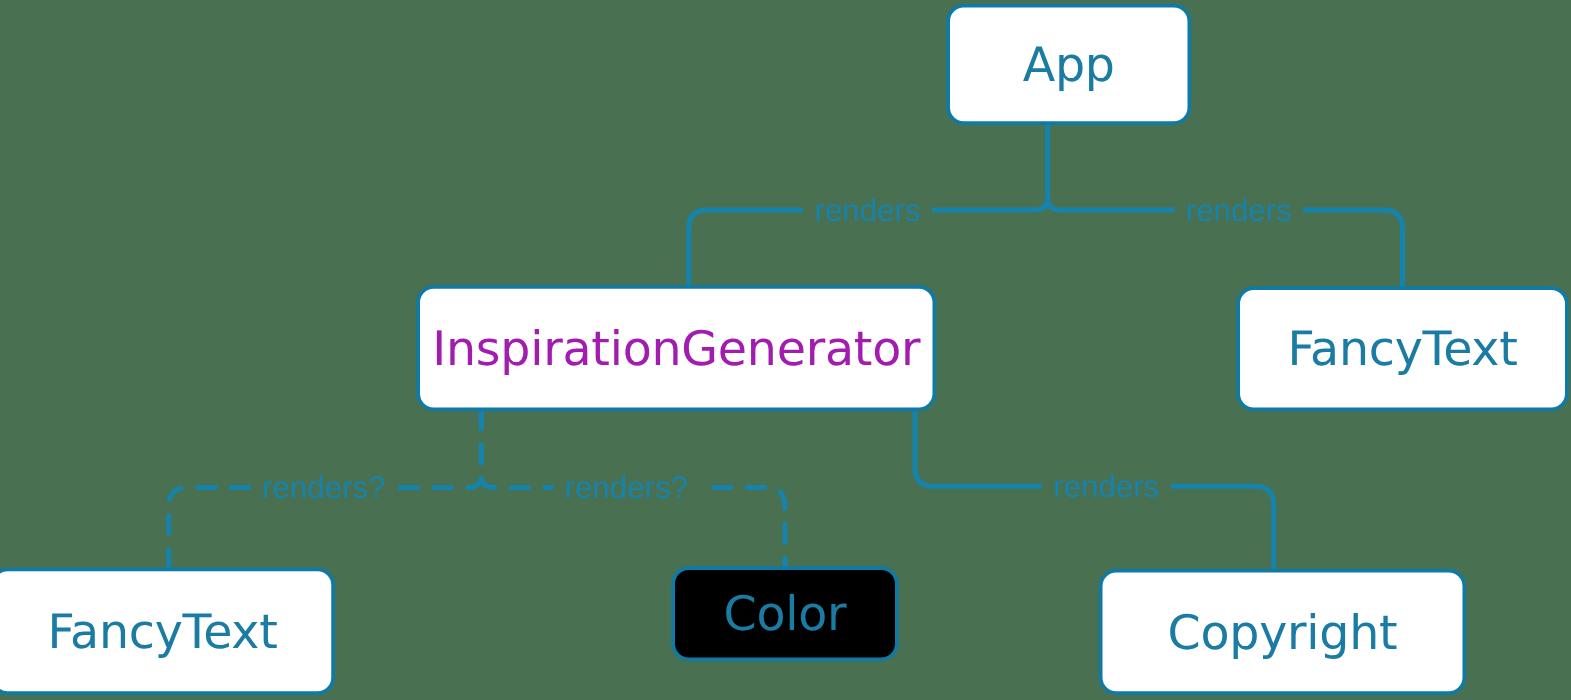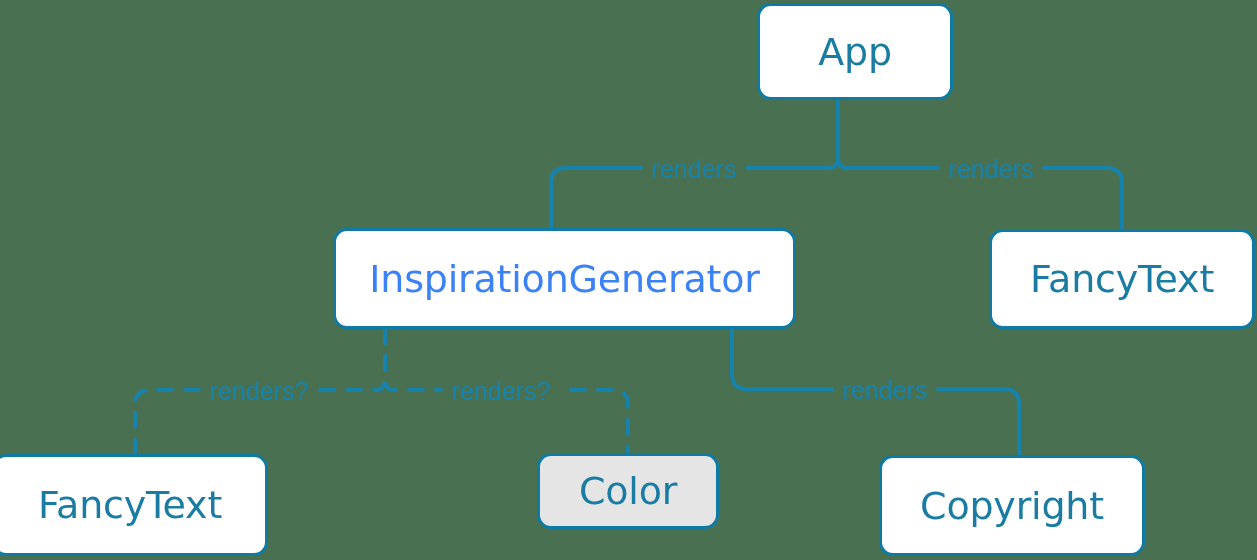--- a/index.html
+++ b/index.html
@@ -69,28 +69,28 @@
     </svg>
 
 <div class="edge-label" style="left: 694px; top: 169px; font-size: 25px; background: rgb(74, 112, 82); padding: 0px 9px; color: rgb(22, 131, 173);">renders</div>
     <div class="edge-label" style="left: 991px; top: 169px; font-size: 25px; background: rgb(74, 112, 82); padding: 0px 9px; color: rgb(22, 131, 173);">renders</div>
     <div class="edge-label" style="left: 259px; top: 391px; font-size: 25px; background: rgb(74, 112, 82); padding: 0px 9px; color: rgb(22, 131, 173);">renders?</div>
     <div class="edge-label" style="left: 501px; top: 391px; font-size: 25px; background: rgb(74, 112, 82); padding: 0px 9px; color: rgb(22, 131, 173);">renders?</div>
     <div class="edge-label" style="left: 885px; top: 390px; font-size: 25px; background: rgb(74, 112, 82); padding: 0px 9px; color: rgb(22, 131, 173);">renders</div>
     <div class="node" style="left: 757px; top: 3px; width: 196px; height: 97px; background: rgb(255, 255, 255); border-color: rgb(15, 123, 164); color: rgb(26, 124, 163); font-size: 38px;">
       <span class="node-label">App</span>
     </div>
-    <div class="node" style="left: 333px; top: 228px; width: 463px; height: 101px; background: rgb(255, 255, 255); border-color: rgb(15, 123, 164); color: #3b82f6; font-size: 38px;">
+    <div class="node" style="left: 333px; top: 228px; width: 416px; height: 101px; background: rgb(255, 255, 255); border-color: rgb(15, 123, 164); color: #a21caf; font-size: 38px;">
       <span class="node-label">InspirationGenerator</span>
     </div>
     <div class="node" style="left: 989px; top: 229px; width: 266px; height: 100px; background: rgb(255, 255, 255); border-color: rgb(15, 123, 164); color: rgb(26, 124, 163); font-size: 38px;">
       <span class="node-label">FancyText</span>
     </div>
     <div class="node" style="left: -8px; top: 454px; width: 276px; height: 102px; background: rgb(255, 255, 255); border-color: rgb(15, 123, 164); color: rgb(26, 124, 163); font-size: 38px;">
       <span class="node-label">FancyText</span>
     </div>
-    <div class="node" style="left: 537px; top: 453px; width: 182px; height: 76px; background: #e5e5e5; border-color: rgb(15, 123, 164); color: rgb(26, 124, 163); font-size: 38px;">
+    <div class="node" style="left: 537px; top: 453px; width: 182px; height: 76px; background: #000000; border-color: rgb(15, 123, 164); color: rgb(26, 124, 163); font-size: 38px;">
       <span class="node-label">Color</span>
     </div>
-    <div class="node" style="left: 879px; top: 455px; width: 266px; height: 101px; background: rgb(255, 255, 255); border-color: rgb(15, 123, 164); color: rgb(26, 124, 163); font-size: 38px;">
+    <div class="node" style="left: 879px; top: 455px; width: 294px; height: 101px; background: rgb(255, 255, 255); border-color: rgb(15, 123, 164); color: rgb(26, 124, 163); font-size: 38px;">
       <span class="node-label">Copyright</span>
     </div>
   </div>
 
 </body></html>

